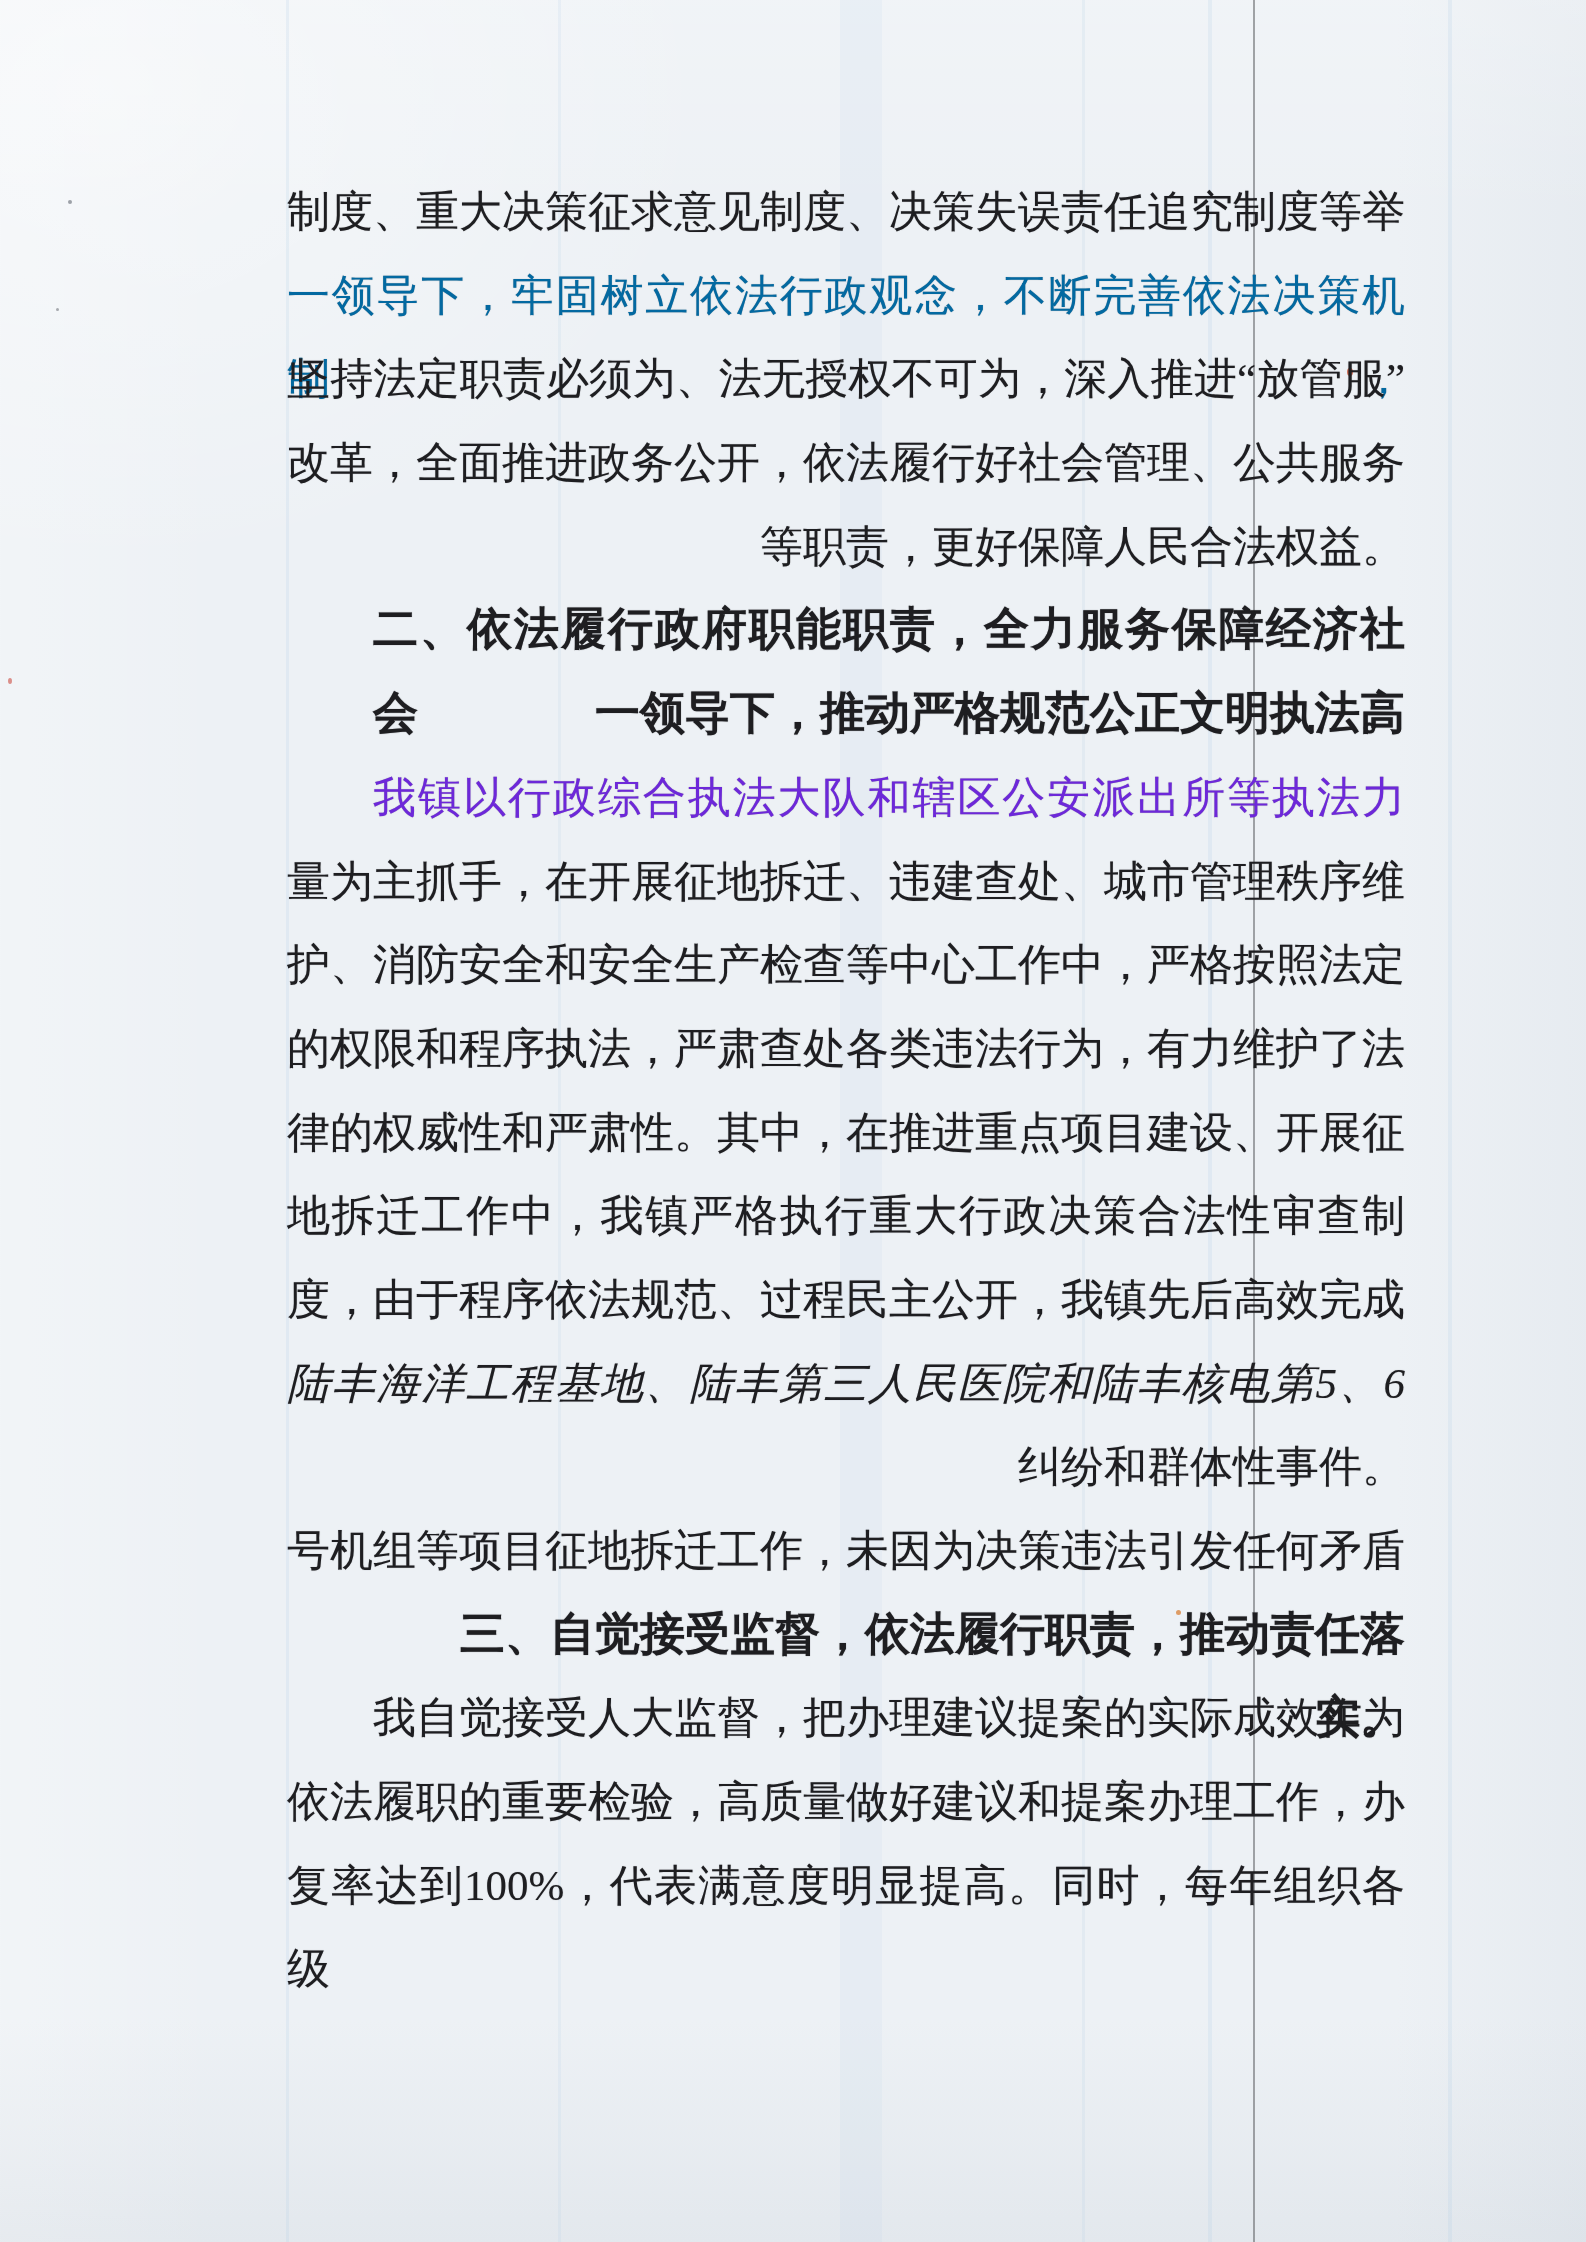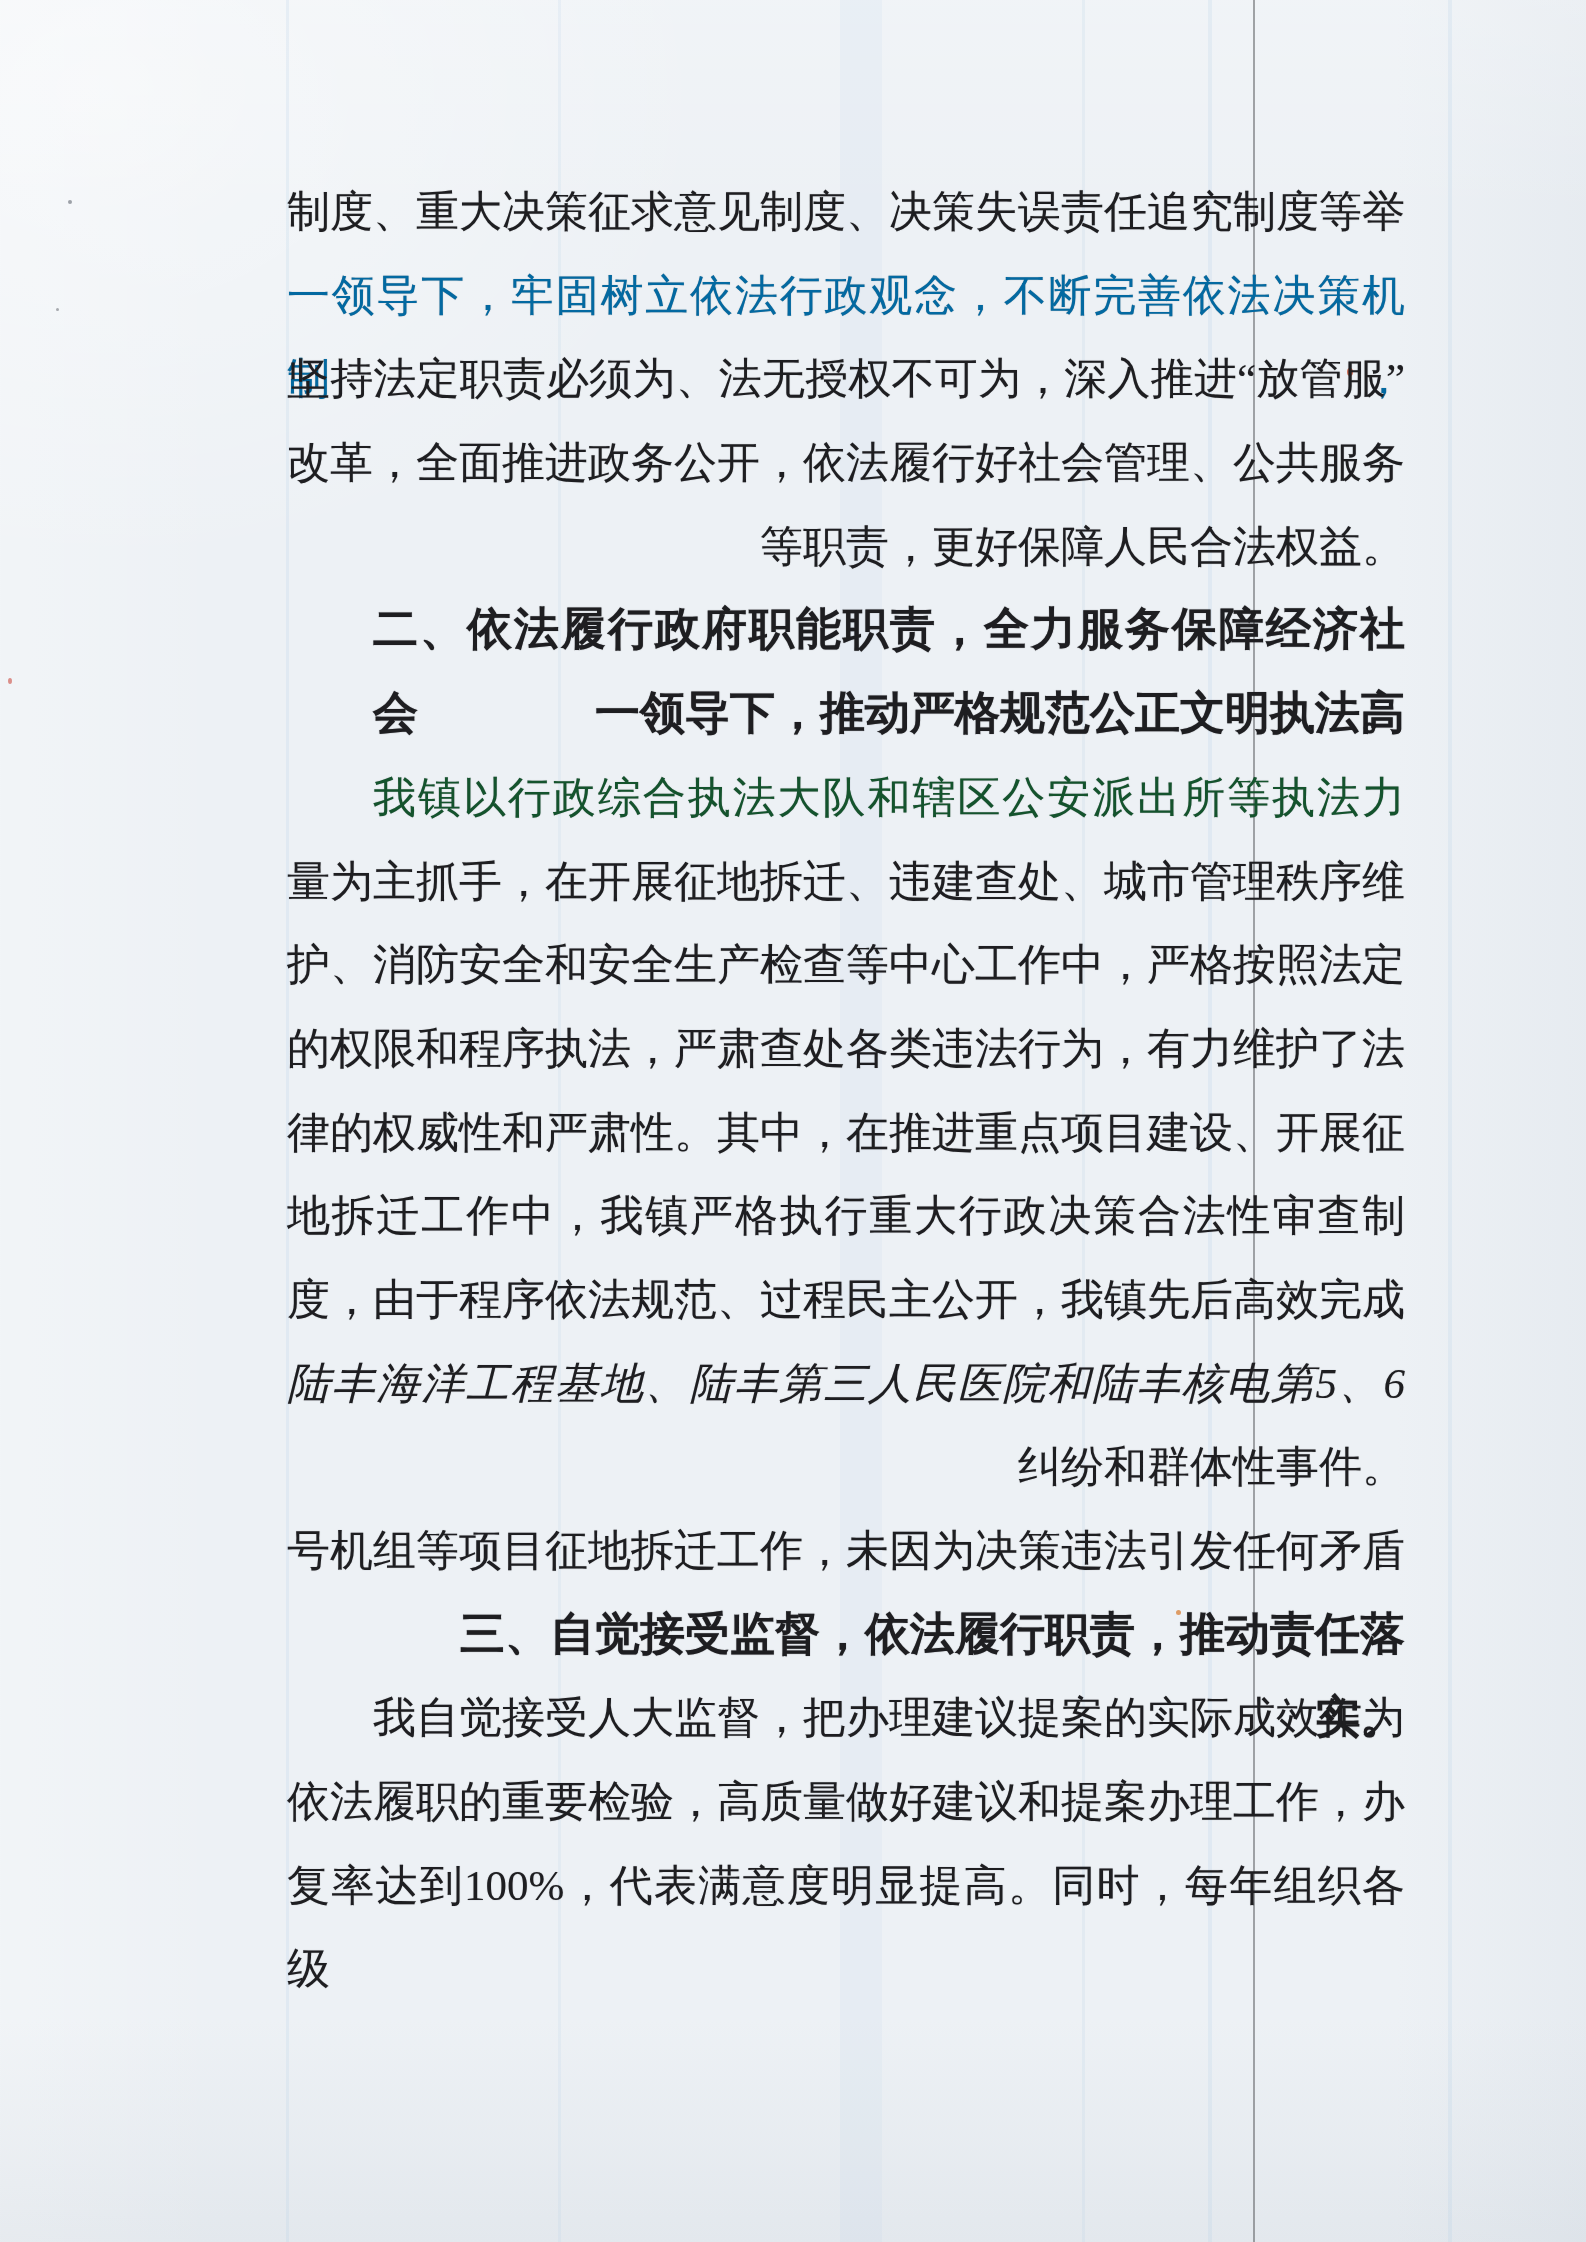--- a/index.html
+++ b/index.html
@@ -82,21 +82,21 @@
   <div class="speck" style="left:8px; top:678px; width:4px; height:6px; background:rgba(200,60,50,0.55);"></div>
 
   <div class="textblock">
       <div class="line j" style="color: rgb(30, 30, 33);">制度、重大决策征求意见制度、决策失误责任追究制度等举</div>
       <div class="line j" style="color: #0369a1;">一领导下，牢固树立依法行政观念，不断完善依法决策机制，</div>
       <div class="line j" style="color: rgb(30, 30, 33);">坚持法定职责必须为、法无授权不可为，深入推进“放管服”</div>
       <div class="line j" style="color: rgb(30, 30, 33);">改革，全面推进政务公开，依法履行好社会管理、公共服务</div>
       <div class="line" style="color: rgb(30, 30, 33);">等职责，更好保障人民合法权益。</div>
       <div class="line j ind bold" style="color: rgb(30, 30, 33);">二、依法履行政府职能职责，全力服务保障经济社会高</div>
       <div class="line bold" style="color: rgb(30, 30, 33);">一领导下，推动严格规范公正文明执法。</div>
-      <div class="line j ind" style="color: #14532d;">我镇以行政综合执法大队和辖区公安派出所等执法力</div>
+      <div class="line j ind" style="color: #6d28d9;">我镇以行政综合执法大队和辖区公安派出所等执法力</div>
       <div class="line j" style="color: rgb(30, 30, 33);">量为主抓手，在开展征地拆迁、违建查处、城市管理秩序维</div>
       <div class="line j" style="color: rgb(30, 30, 33);">护、消防安全和安全生产检查等中心工作中，严格按照法定</div>
       <div class="line j" style="color: rgb(30, 30, 33);">的权限和程序执法，严肃查处各类违法行为，有力维护了法</div>
       <div class="line j" style="color: rgb(30, 30, 33);">律的权威性和严肃性。其中，在推进重点项目建设、开展征</div>
       <div class="line j" style="color: rgb(30, 30, 33);">地拆迁工作中，我镇严格执行重大行政决策合法性审查制</div>
       <div class="line j" style="color: rgb(30, 30, 33);">度，由于程序依法规范、过程民主公开，我镇先后高效完成</div>
       <div class="line j" style="color: rgb(30, 30, 33); font-style: italic;">陆丰海洋工程基地、陆丰第三人民医院和陆丰核电第5、6</div>
       <div class="line" style="color: rgb(30, 30, 33);">纠纷和群体性事件。</div>
       <div class="line j" style="color: rgb(30, 30, 33);">号机组等项目征地拆迁工作，未因为决策违法引发任何矛盾</div>
       <div class="line ind bold" style="color: rgb(30, 30, 33);">三、自觉接受监督，依法履行职责，推动责任落实。</div>

